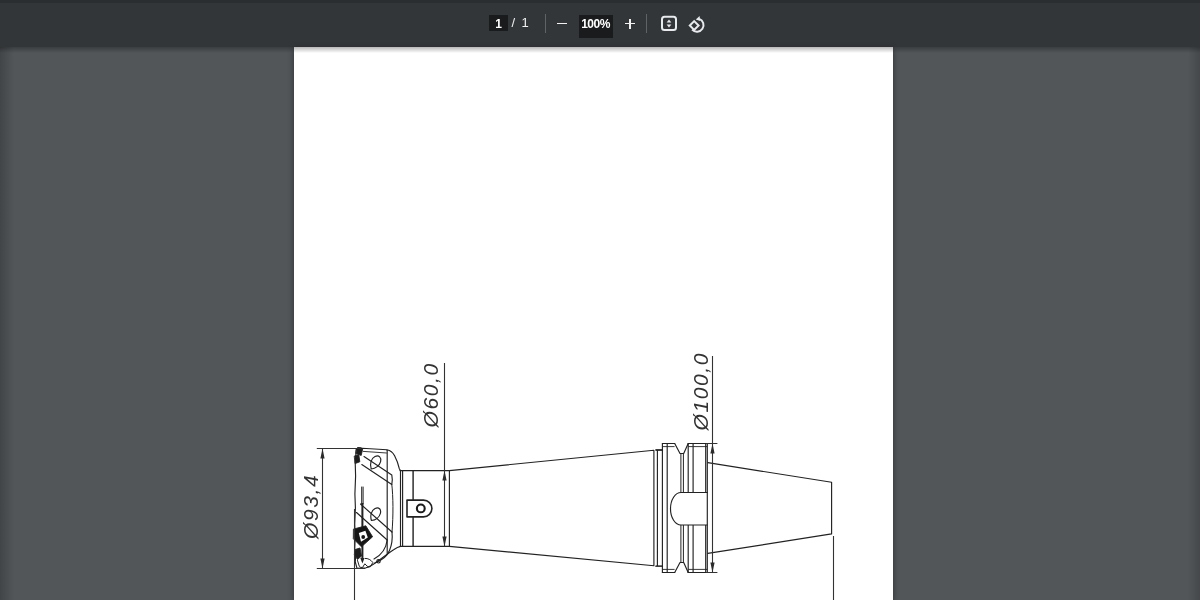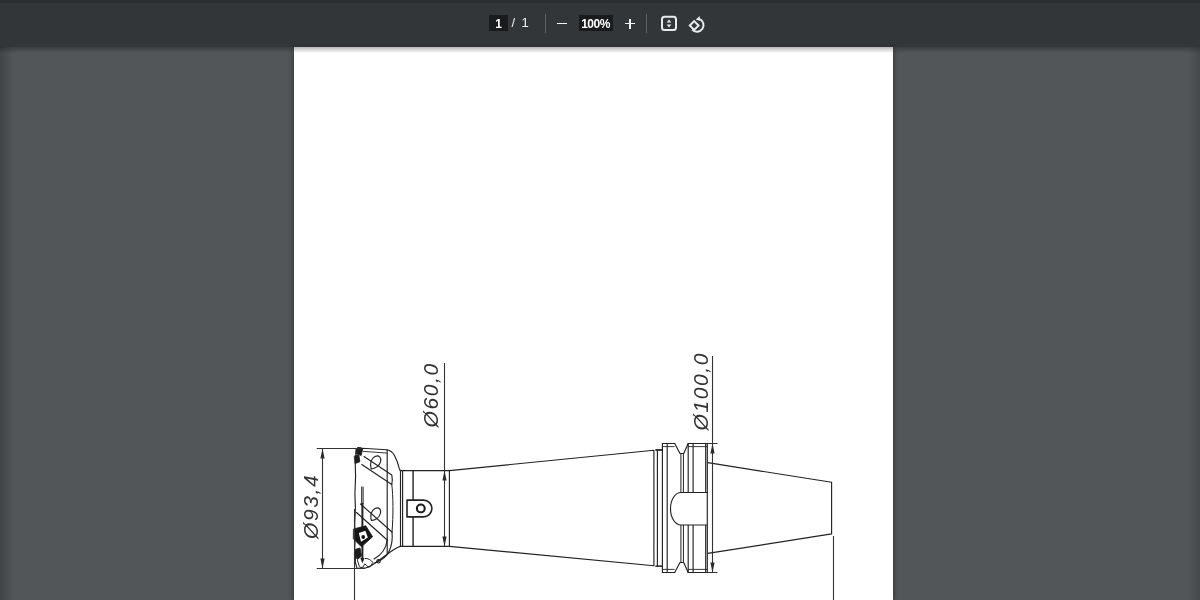--- a/index.html
+++ b/index.html
@@ -8,21 +8,21 @@
   #toolbar{position:absolute;left:0;top:0;width:1200px;height:47px;background:#333639;}
   #toolbar .topline{position:absolute;left:0;top:0;width:1200px;height:3px;background:#2b2e30;}
   #tshadow{position:absolute;left:0;top:47px;width:1200px;height:6px;
     background:linear-gradient(to bottom,rgba(0,0,0,0.28),rgba(0,0,0,0));}
   .box{position:absolute;background:#191b1c;color:#ffffff;font-size:12px;
     text-align:center;font-weight:bold;}
   #pagebox{left:489px;top:15px;width:19px;height:16px;line-height:18px;font-size:12px;}
   .ttext{position:absolute;top:15px;height:16px;line-height:16px;color:#f1f1f1;font-size:13px;}
   .sep{position:absolute;top:14px;width:1px;height:19px;background:#5f6366;}
   #minus{position:absolute;left:557px;top:22.6px;width:9.6px;height:1.9px;background:#f1f1f1;}
-  #zoombox{left:578.5px;top:15px;width:34px;height:16px;line-height:18px;font-size:12px;letter-spacing:-0.5px;}
+  #zoombox{left:578.5px;top:15px;width:34px;height:23px;line-height:18px;font-size:12px;letter-spacing:-0.5px;}
   #plus_h{position:absolute;left:624.8px;top:22.6px;width:10px;height:1.9px;background:#f1f1f1;}
   #plus_v{position:absolute;left:628.9px;top:18.6px;width:1.9px;height:10px;background:#f1f1f1;}
   #lvig{position:absolute;left:0;top:47px;width:14px;height:553px;
     background:linear-gradient(to right,rgba(0,0,0,0.20),rgba(0,0,0,0));}
   #rvig{position:absolute;right:0;top:47px;width:12px;height:553px;
     background:linear-gradient(to left,rgba(0,0,0,0.16),rgba(0,0,0,0));}
   #page{position:absolute;left:294px;top:47px;width:599px;height:553px;background:#ffffff;
     box-shadow:0 2px 6px rgba(0,0,0,0.45);}
 </style>
 </head>

